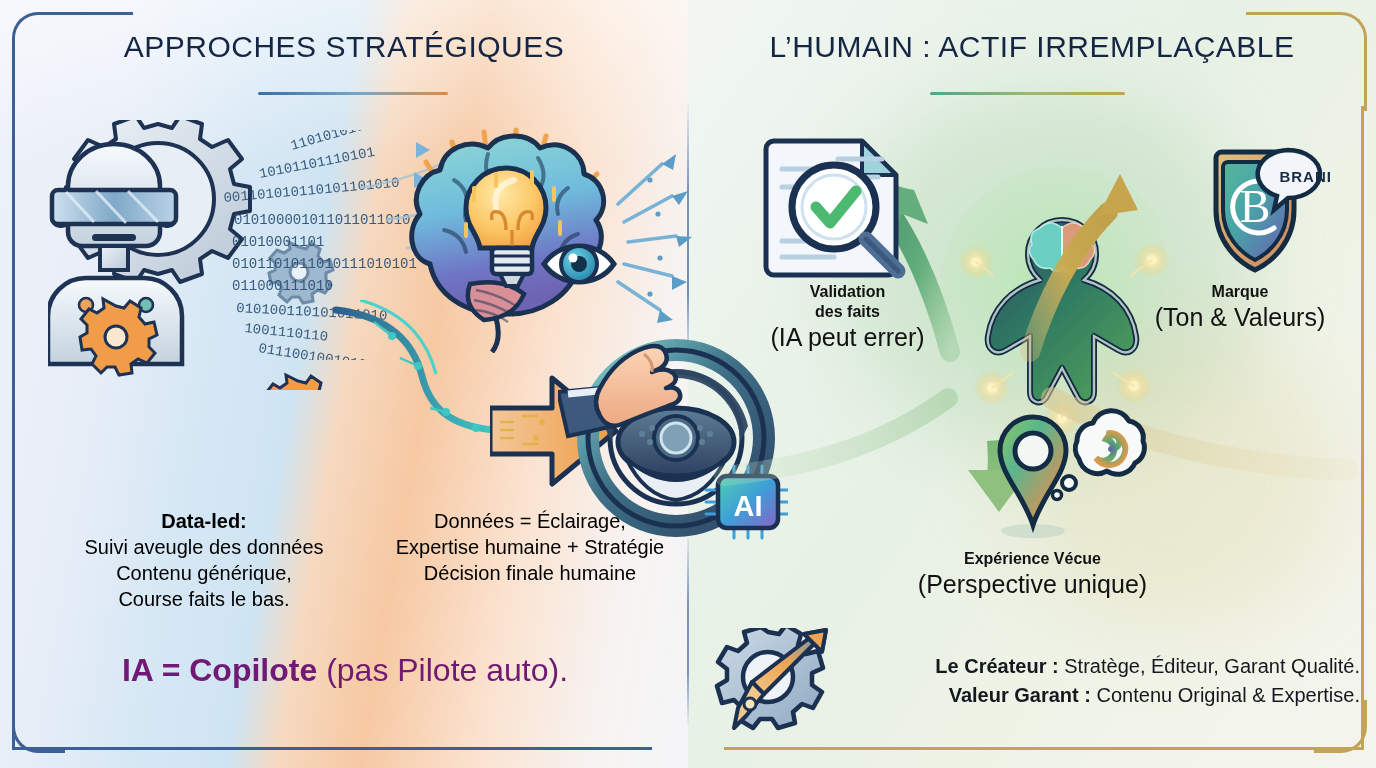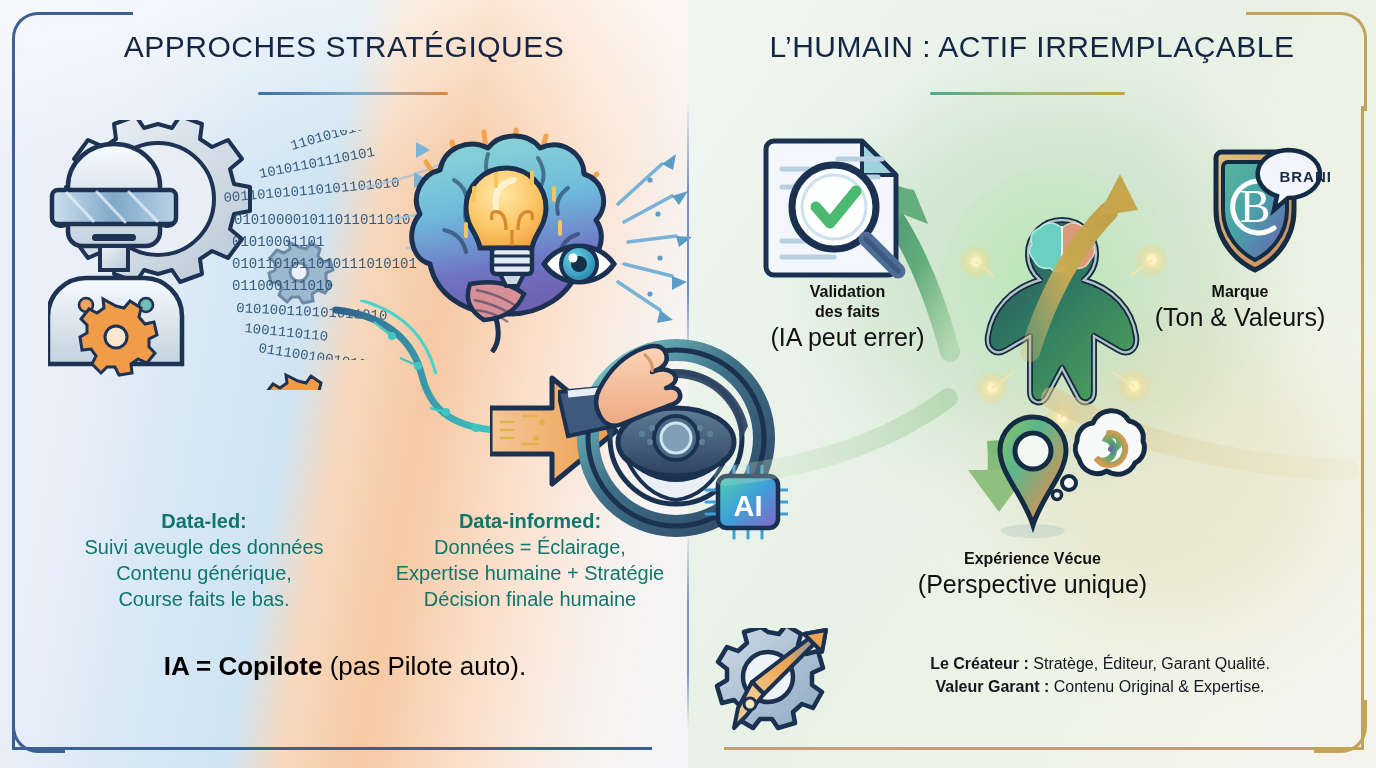--- a/index.html
+++ b/index.html
@@ -46,36 +46,36 @@
   #edge-right{left:1361px;top:106px;width:3px;height:644px;background:#c2a35a;}
   #edge-bottom-l{left:12px;top:747px;width:640px;height:3px;background:#3c5f96;}
   #edge-bottom-r{left:724px;top:747px;width:640px;height:3px;background:#c2a35a;}
   #edge-bl-round{left:12px;top:700px;width:50px;height:50px;border-left:3px solid #3c5f96;border-bottom:3px solid #3c5f96;border-bottom-left-radius:26px;}
   #edge-br-round{left:1314px;top:700px;width:50px;height:50px;border-right:3px solid #c2a35a;border-bottom:3px solid #c2a35a;border-bottom-right-radius:26px;}
 
   
   .art{position:absolute;}
 
   
-  .tblock{position:absolute;text-align:center;color:#0f766e;line-height:1.30;}
+  .tblock{position:absolute;text-align:center;color:#000000;line-height:1.30;}
   .tblock .ttl{font-weight:bold;display:block;}
   .tblock .ln{display:block;}
   #text-data-led{left:44px;top:508px;width:320px;font-size:20px;}
   #text-data-informed{left:360px;top:508px;width:340px;font-size:20px;}
-  #tagline-left{left:60px;top:648px;width:570px;font-size:26px;line-height:1.40;color:#000000;}
+  #tagline-left{left:60px;top:648px;width:570px;font-size:32px;line-height:1.40;color:#701a75;}
   #tagline-left .b{font-weight:bold;}
 
   .rlabel{position:absolute;text-align:center;color:#121212;line-height:1.26;}
   .rlabel .ttl{font-weight:bold;font-size:16px;display:block;}
   .rlabel .sub{font-size:25px;display:block;}
   #label-validation{left:740px;top:282px;width:215px;}
   #label-alignement{left:1125px;top:282px;width:230px;}
   #label-experience{left:900px;top:549px;width:265px;}
 
-  #tagline-right{position:absolute;left:840px;top:652px;width:520px;font-size:16px;line-height:1.45;color:#14181f;text-align:center;}
+  #tagline-right{position:absolute;left:840px;top:652px;width:520px;font-size:20px;line-height:1.45;color:#14181f;text-align:right;}
   #tagline-right .b{font-weight:bold;}
 
   .nowrap{white-space:nowrap;}
 </style>
 </head>
 <body>
 
 <div id="canvas">
 
   <div class="panel" id="left-panel"></div>
@@ -389,21 +389,20 @@
   </svg>
 
   <div class="tblock" id="text-data-led">
     <span class="ttl">Data-led:</span>
     <span class="ln">Suivi aveugle des données</span>
     <span class="ln">Contenu générique,</span>
     <span class="ln">Course faits le bas.</span>
   </div>
 
   <div class="tblock" id="text-data-informed">
-    <span class="ttl">Data-informed:</span>
     <span class="ln">Données = Éclairage,</span>
     <span class="ln">Expertise humaine + Stratégie</span>
     <span class="ln">Décision finale humaine</span>
   </div>
 
   <div class="tblock" id="tagline-left">
     <div class="nowrap">
       <span class="b">IA = Copilote</span><span> (pas Pilote auto).</span>
     </div>
   </div>

